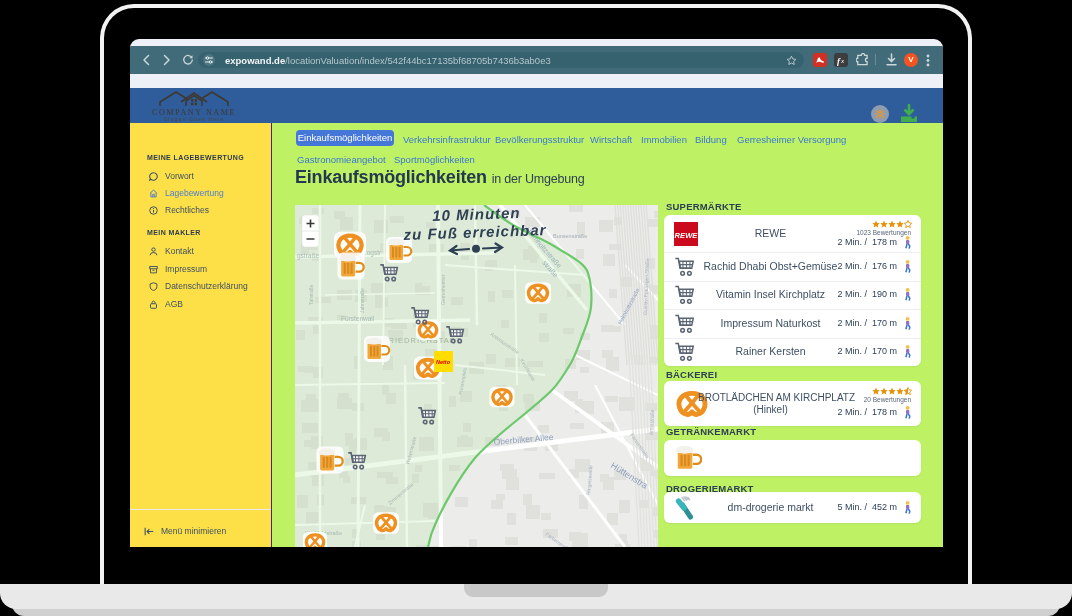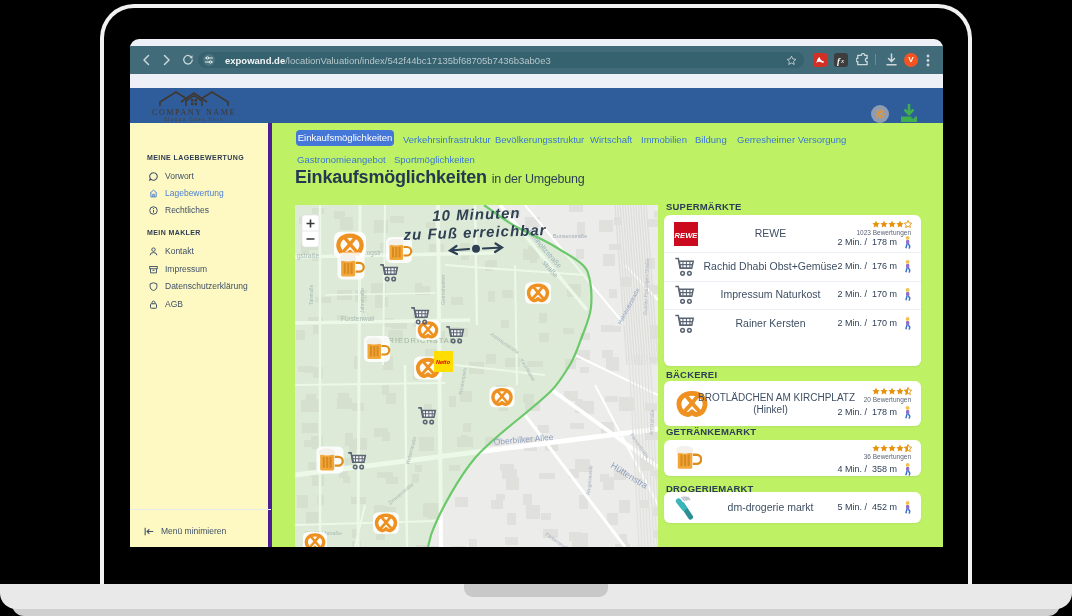--- a/index.html
+++ b/index.html
@@ -22,21 +22,21 @@
 
 #toolbar{left:0;top:7px;width:813px;height:28px;background:#416b78}
 #pill{left:68px;top:6px;width:606px;height:16px;border-radius:8px;background:#36616e}
 #pill .urlb{position:absolute;left:27px;top:3px;font-size:9.5px;color:#f1f5f6;font-weight:bold;white-space:nowrap}
 #pill .urlb span{color:#b4c7cd;font-weight:normal}
 #tuneic{position:absolute;left:5px;top:2px;width:12px;height:12px;border-radius:6px;background:#4b747f}
 
 #apphead{left:0;top:49px;width:813px;height:35px;background:#2f5c9a}
 #suncirc{left:741px;top:17px;width:18px;height:18px;border-radius:50%;background:#8e9cb1}
 
-#sidebar{left:0;top:84px;width:142px;height:424px;background:#fef9c3;border-right:4px solid #4c1d95}
+#sidebar{left:0;top:84px;width:142px;height:424px;background:#fde047;border-right:1px solid #4c1d95}
 #mainc{left:142px;top:84px;width:671px;height:424px;background:#bef264}
 .shead{position:absolute;font-size:7px;font-weight:bold;color:#2c3b52;letter-spacing:.4px}
 .sitem{position:absolute;font-size:8.5px;color:#3d4f66;white-space:nowrap}
 .sitem svg{vertical-align:-2px;margin-right:7px}
 
 .chip{position:absolute;background:#4577d8;color:#fff;font-size:9.5px;line-height:16px;border-radius:4px;text-align:center}
 .navlink{position:absolute;color:#3a77d4;font-size:9.5px;white-space:nowrap}
 #h1{position:absolute;left:23px;top:44px;font-size:18px;font-weight:bold;color:#243850;letter-spacing:-0.2px;white-space:nowrap}
 #h1 span{font-size:12.5px;font-weight:normal;color:#2e3f55}
 .ph{position:absolute;font-size:9.5px;font-weight:bold;color:#2c3e56;letter-spacing:.2px;white-space:nowrap}
@@ -671,20 +671,40 @@
       <div class="row rowline" style="height:28.5px">
         <svg class="icn" width="21" height="21" viewBox="0 0 24 24">
               <g stroke="#5b6573" stroke-width="1.7" fill="none">
                 <path d="M1.5 2.2 h3.4 l2 11.3 h12.5"></path>
                 <path d="M6 5.3 h16 l-1.7 8.2 h-12.7 z"></path>
                 <path d="M10.2 5.3 v8.2 M14.2 5.3 v8.2 M18.2 5.3 v8.2 M6.7 9.3 h14.5" stroke-width="1.2"></path>
                 <circle cx="9.8" cy="19.2" r="2.1"></circle>
                 <circle cx="17.6" cy="19.2" r="2.1"></circle>
               </g>
             </svg>
+        <div class="nm">Vitamin Insel Kirchplatz</div>
+        <div class="info">
+              <div class="mins" style="top:50%;margin-top:-6px">2 Min. /&nbsp; 190 m</div>
+          <svg class="walk" style="top:50%;margin-top:-7px" width="7" height="13" viewBox="0 0 7 13">
+                <circle cx="3.6" cy="1.9" r="1.9" fill="#f2c04f"></circle>
+                <rect x="2" y="3.9" width="3.3" height="4.2" rx="1" fill="#9070c9"></rect>
+                <path d="M3 8 L1.9 12.3 M4.3 8 L5.8 10.2 L5.2 12.6" stroke="#3f74c9" stroke-width="1.5" fill="none"></path>
+              </svg>
+            </div>
+      </div>
+      <div class="row rowline" style="height:28.5px">
+        <svg class="icn" width="21" height="21" viewBox="0 0 24 24">
+              <g stroke="#5b6573" stroke-width="1.7" fill="none">
+                <path d="M1.5 2.2 h3.4 l2 11.3 h12.5"></path>
+                <path d="M6 5.3 h16 l-1.7 8.2 h-12.7 z"></path>
+                <path d="M10.2 5.3 v8.2 M14.2 5.3 v8.2 M18.2 5.3 v8.2 M6.7 9.3 h14.5" stroke-width="1.2"></path>
+                <circle cx="9.8" cy="19.2" r="2.1"></circle>
+                <circle cx="17.6" cy="19.2" r="2.1"></circle>
+              </g>
+            </svg>
         <div class="nm">Impressum Naturkost</div>
         <div class="info">
               <div class="mins" style="top:50%;margin-top:-6px">2 Min. /&nbsp; 170 m</div>
           <svg class="walk" style="top:50%;margin-top:-7px" width="7" height="13" viewBox="0 0 7 13">
                 <circle cx="3.6" cy="1.9" r="1.9" fill="#f2c04f"></circle>
                 <rect x="2" y="3.9" width="3.3" height="4.2" rx="1" fill="#9070c9"></rect>
                 <path d="M3 8 L1.9 12.3 M4.3 8 L5.8 10.2 L5.2 12.6" stroke="#3f74c9" stroke-width="1.5" fill="none"></path>
               </svg>
             </div>
       </div>
@@ -746,39 +766,20 @@
               <rect x="3.5" y="7" width="13.5" height="16" rx="1.5" fill="#f2a73b"></rect>
               <g stroke="#d88a1f" stroke-width="2">
                 <line x1="7" y1="10" x2="7" y2="20.5"></line>
                 <line x1="10.3" y1="10" x2="10.3" y2="20.5"></line>
                 <line x1="13.6" y1="10" x2="13.6" y2="20.5"></line>
               </g>
               <ellipse cx="10" cy="5.4" rx="8" ry="3.6" fill="#f3f1ec"></ellipse>
               <circle cx="4.5" cy="6.5" r="2.2" fill="#f3f1ec"></circle>
               <circle cx="15.5" cy="6.5" r="2.2" fill="#f3f1ec"></circle>
             </svg>
-        <div class="info">
-          <svg class="stars" style="top:4px" width="40" height="9" viewBox="0 0 40 9">
-                <g fill="#e8920c">
-                  <use href="#st" x="0"></use>
-                  <use href="#st" x="8"></use>
-                  <use href="#st" x="16"></use>
-                  <use href="#st" x="24"></use>
-                </g>
-                <use href="#sth" x="32" fill="#e8920c"></use>
-                <use href="#st" x="32" fill="none" stroke="#e8920c" stroke-width="0.9"></use>
-              </svg>
-          <div class="bew" style="top:13px">36 Bewertungen</div>
-          <div class="mins" style="top:24px">4 Min. /&nbsp; 358 m</div>
-          <svg class="walk" style="top:23px" width="7" height="13" viewBox="0 0 7 13">
-                <circle cx="3.6" cy="1.9" r="1.9" fill="#f2c04f"></circle>
-                <rect x="2" y="3.9" width="3.3" height="4.2" rx="1" fill="#9070c9"></rect>
-                <path d="M3 8 L1.9 12.3 M4.3 8 L5.8 10.2 L5.2 12.6" stroke="#3f74c9" stroke-width="1.5" fill="none"></path>
-              </svg>
-        </div>
       </div>
     </div>
     <div class="ph" style="left:394px;top:360px">DROGERIEMARKT</div>
     <div class="card" style="top:369px;height:31px">
       <div class="row" style="height:31px">
         <svg class="icn" width="21" height="25" viewBox="0 0 21 25">
               <path d="M8.5 9.5 L16.5 21.5" stroke="#2c8f95" stroke-width="5" stroke-linecap="round"></path>
               <path d="M4.5 5.5 L10 12.5" stroke="#3ab5bb" stroke-width="5.4" stroke-linecap="round"></path>
               <g stroke="#b9bfc9" stroke-width="1.3">
                 <line x1="7.5" y1="1.5" x2="11" y2="5.5"></line>

